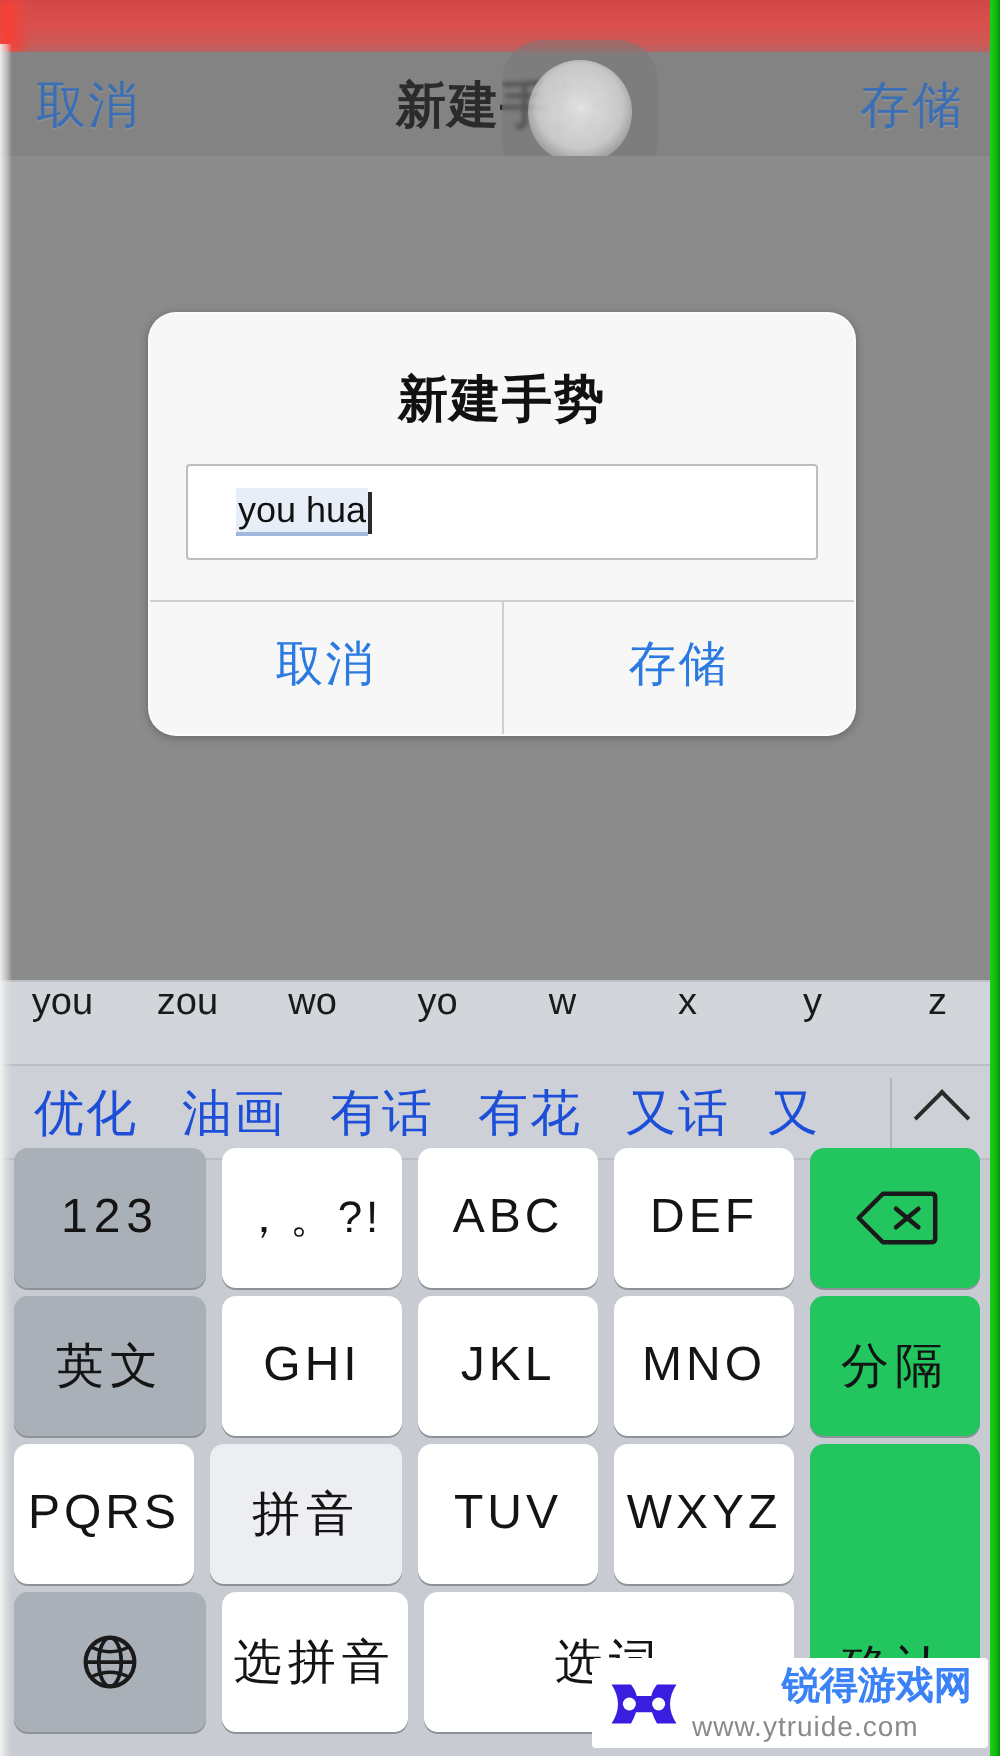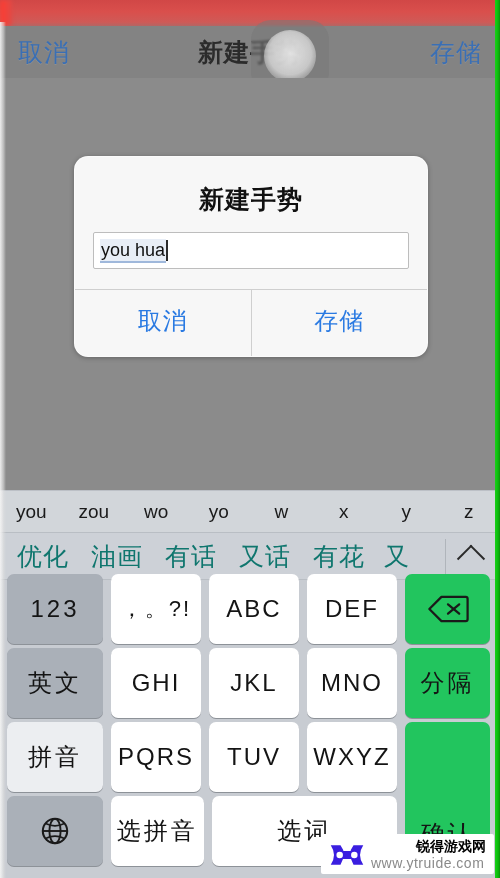--- a/index.html
+++ b/index.html
@@ -87,26 +87,26 @@
     text-align:center;
     font-size:25px;
     font-weight:bold;
     color:#111;
     padding:26px 10px 16px 10px;
     letter-spacing:1px;
   }
   .alert-fieldwrap { padding:0 18px 20px 18px; }
   .alert-field {
     width:100%;
-    height:37px;
+    height:48px;
     background:#ffffff;
     border:1px solid #bdbdbd;
     border-radius:2px;
     display:flex; align-items:center;
-    padding:0 6px;
+    padding:0 24px;
     position:relative;
   }
   .field-text {
     font-size:18px;
     color:#111;
     background:#e8eef7;
     border-bottom:2px solid #9fb8db;
     line-height:22px;
     padding:0 1px;
     white-space:pre;
@@ -129,42 +129,42 @@
 
   
   .keyboard {
     position:absolute; left:0; top:490px; width:500px; height:388px;
     background:#c8ccd2;
   }
 
   .pinyin-row {
     height:43px;
     background:#d2d6da;
-    display:flex; align-items:center;
+    display:flex; 
     border-bottom:1px solid #b9bec4;
     border-top:1px solid #bcc0c6;
   }
   .pinyin-item {
     flex:1;
     text-align:center;
     font-size:19px;
     color:#1a1a1a;
   }
 
   .cand-row {
     height:47px;
     background:#cdd1d7;
     display:flex; align-items:center;
     border-bottom:1px solid #b9bec4;
     position:relative;
     padding-left:6px;
   }
   .cand-item {
     font-size:25px;
-    color:#0f766e;
+    color:#1d4ed8;
     padding:0 11px;
     letter-spacing:1px;
     white-space:nowrap;
   }
   .cand-item.clipped {
     overflow:hidden;
     width:36px;
     padding-right:0;
     padding-left:8px;
   }
@@ -253,21 +253,21 @@
   .watermark {
     position:absolute; right:6px; bottom:4px;
     display:flex; align-items:center;
     background:#ffffff;
     padding:5px 8px 4px 8px;
     border-radius:2px;
   }
   .wm-logo { width:36px; height:26px; margin-right:6px; }
   .wm-txt { display:flex; flex-direction:column; line-height:1; }
   .wm-name {
-    font-size:14px; font-weight:bold; color:#000000; letter-spacing:0px;margin-left:45px;
+    font-size:19px; font-weight:bold; color:#3b82f6; letter-spacing:0px;margin-left:45px;
   }
   .wm-url { font-size:14px; color:#8a8a8a; margin-top:3px; letter-spacing:0.5px; }
 </style>
 </head>
 <body>
 
 <div id="screen">
 
   <div class="redbar">
     <div class="redbar-glow"></div>
@@ -310,22 +310,22 @@
       <div class="pinyin-item">w</div>
       <div class="pinyin-item">x</div>
       <div class="pinyin-item">y</div>
       <div class="pinyin-item">z</div>
     </div>
 
     <div class="cand-row">
       <div class="cand-item">优化</div>
       <div class="cand-item">油画</div>
       <div class="cand-item">有话</div>
+      <div class="cand-item">有花</div>
       <div class="cand-item">又话</div>
-      <div class="cand-item">有花</div>
       <div class="cand-item clipped">又</div>
       <div class="cand-divider"></div>
       <div class="cand-expand">
         <div class="chev-up"></div>
       </div>
     </div>
 
     <div class="keys">
       <div class="keys-grid">
 
@@ -339,22 +339,22 @@
           </div>
 
           <div class="row-inner">
             <div class="key gray side cjk">英文</div>
             <div class="key white mid">GHI</div>
             <div class="key white mid">JKL</div>
             <div class="key white mid">MNO</div>
           </div>
 
           <div class="row-inner">
+            <div class="key white mid">PQRS</div>
             <div class="key light side cjk">拼音</div>
-            <div class="key white mid">PQRS</div>
             <div class="key white mid">TUV</div>
             <div class="key white mid">WXYZ</div>
           </div>
 
           <div class="row-inner">
             <div class="key gray side">
               <svg class="globe" viewBox="0 0 32 32">
                 <circle cx="16" cy="16" r="13" fill="none" stroke="#1a1a1a" stroke-width="2.2"></circle>
                 <ellipse cx="16" cy="16" rx="6" ry="13" fill="none" stroke="#1a1a1a" stroke-width="2"></ellipse>
                 <line x1="3" y1="16" x2="29" y2="16" stroke="#1a1a1a" stroke-width="2"></line>

